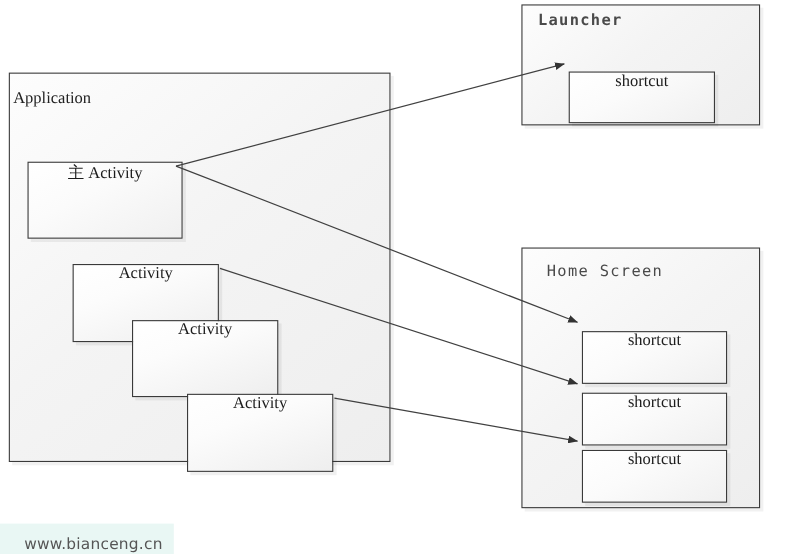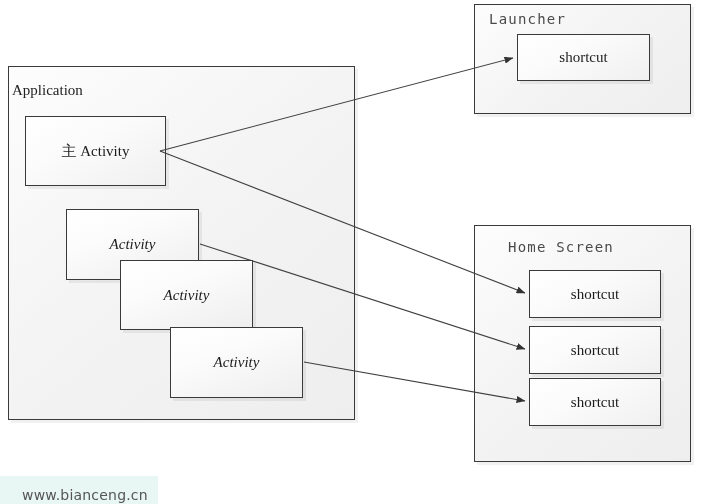--- a/index.html
+++ b/index.html
@@ -39,27 +39,27 @@
     color: #4a4a4a;
   }
   
   .node-box {
     position: absolute;
     border: 1px solid #3a3a3a;
     background: linear-gradient(152deg, #ffffff 0%, #fbfbfb 40%, #f0f0f0 100%);
     box-shadow: 3px 3px 0 rgba(0,0,0,0.06);
     box-sizing: border-box;
     display: flex;
-    align-items: center;
     justify-content: center;
     font-family: "Liberation Serif", "DejaVu Serif", serif;
     font-size: 15px;
     color: #1c1c1c;
+    margin-top: 31px;
   }
-  .node-box.stacked { background: linear-gradient(160deg,#ffffff 0%, #fcfcfc 35%, #eeeeee 100%); font-style: italic; }
+  .node-box.stacked { background: linear-gradient(160deg,#ffffff 0%, #fcfcfc 35%, #eeeeee 100%); }
   
   #arrows {
     position: absolute;
     left: 0; top: 0;
     width: 717px;
     height: 504px;
     pointer-events: none;
   }
   
   #watermark {
@@ -97,28 +97,28 @@
     <span>Activity</span>
   </div>
   <div class="node-box stacked" style="left:120px; top:260px; width:133px; height:70px; z-index:4;">
     <span>Activity</span>
   </div>
   <div class="node-box stacked" style="left:170px; top:327px; width:133px; height:71px; z-index:5;">
     <span>Activity</span>
   </div>
 
   <div class="container-box" style="left:474px; top:4px; width:217px; height:110px;"></div>
-  <div class="container-title title-mono" style="left:489px; top:11px;">Launcher</div>
+  <div class="container-title title-mono" style="left:489px; top:11px;font-weight:bold;">Launcher</div>
 
   <div class="node-box" style="left:517px; top:34px; width:133px; height:47px;">
     <span>shortcut</span>
   </div>
 
   <div class="container-box" style="left:474px; top:225px; width:217px; height:237px;"></div>
-  <div class="container-title title-mono" style="left:508px; top:239px;">Home Screen</div>
+  <div class="container-title title-mono" style="left:497px; top:239px;">Home Screen</div>
 
   <div class="node-box" style="left:529px; top:270px; width:132px; height:48px;">
     <span>shortcut</span>
   </div>
   <div class="node-box" style="left:529px; top:326px; width:132px; height:48px;">
     <span>shortcut</span>
   </div>
   <div class="node-box" style="left:529px; top:378px; width:132px; height:48px;">
     <span>shortcut</span>
   </div>

